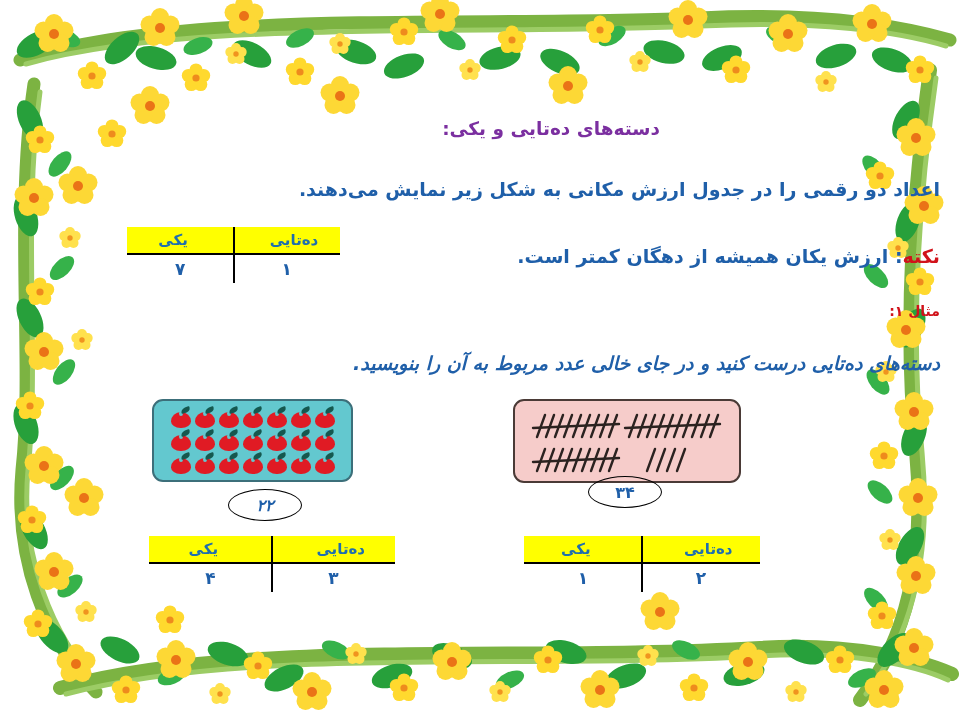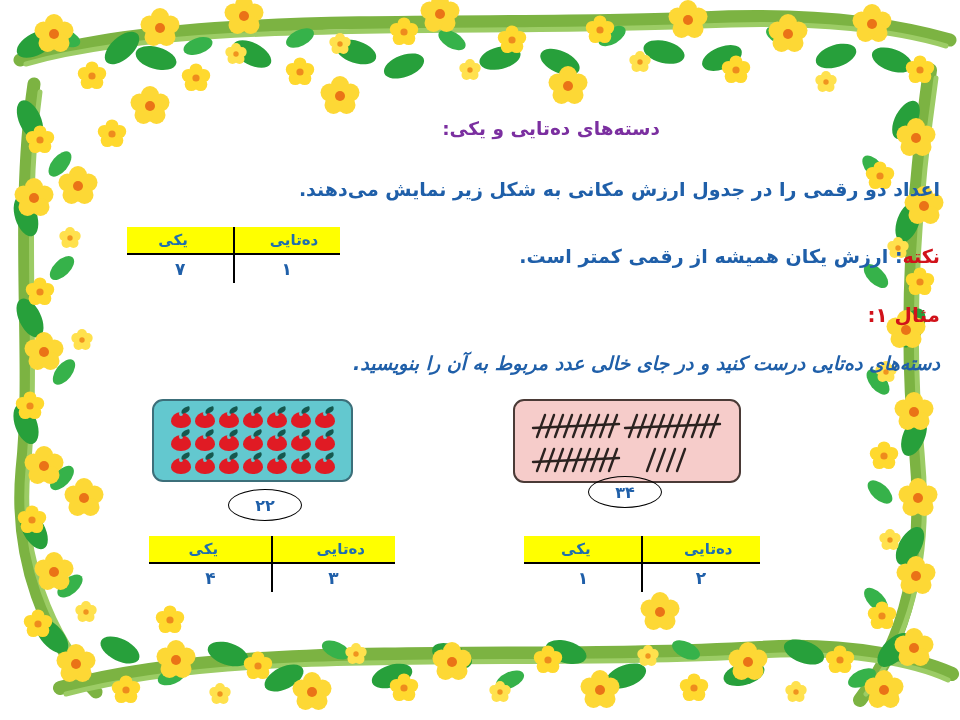--- a/index.html
+++ b/index.html
@@ -18,21 +18,21 @@
        font-weight:bold;letter-spacing:0;}
   .t-purple{color:#7b2fa0;}
   .t-blue{color:#1f5fa9;}
   .t-red{color:#d1121a;}
 
   .line1{right:300px;top:118px;font-size:18.5px;}
   .line2{right:20px;top:178px;font-size:19px;}
   .note{right:20px;top:245px;font-size:19px;}
   .note .k{color:#d1121a;}
   .note .b{color:#1f5fa9;}
-  .ex1{right:20px;top:303px;font-size:20px;}
+  .ex1{right:20px;top:303px;font-size:14px;}
   .line4{right:20px;top:352px;font-size:19px;font-style:italic;}
 
   
   .pv{position:absolute;}
   .pv .head{display:flex;background:#ffff00;height:26px;gap:29px;}
   .pv .head .cell{flex:1;display:flex;align-items:center;justify-content:center;
       color:#1f6fae;font-size:15px;font-weight:bold;direction:rtl;}
   .pv .body{display:flex;height:28px;}
   .pv .body .cell{flex:1;display:flex;align-items:center;justify-content:center;
       color:#1f5fa9;font-size:17px;font-weight:bold;direction:rtl;}
@@ -59,21 +59,21 @@
 
   
   .tallybox{position:absolute;left:513px;top:399px;width:224px;height:80px;
     background:#f6ccca;border:2px solid #4a3a36;border-radius:11px;}
   .tallybox svg{position:absolute;left:0;top:0;}
 
   
   .ell{position:absolute;border:1.6px solid #000;border-radius:50%;
        display:flex;align-items:center;justify-content:center;
        color:#1f5fa9;font-size:16px;font-weight:bold;direction:rtl;background:transparent;}
-  .ell1{left:228px;top:489px;width:72px;height:30px;}
+  .ell1{left:228px;top:489px;width:72px;height:30px;font-style:italic;}
   .ell2{left:588px;top:476px;width:72px;height:30px;}
 </style>
 </head>
 <body>
 
 <div id="page">
 
   <div id="frame">
     <svg width="960" height="720" viewBox="0 0 960 720" aria-hidden="true">
       <defs>
@@ -263,21 +263,21 @@
       <use href="#fl-md" x="170" y="620"></use>
       <use href="#fl-lg" x="660" y="612"></use>
     </svg>
   </div>
 
   <div class="txt t-blue line2">اعداد دو رقمی را در جدول ارزش مکانی به شکل زیر نمایش می‌دهند.</div>
 
   <div class="txt t-purple line1">دسته‌های ده‌تایی و یکی:</div>
 
   <div class="txt note">
-    <span class="k">نکته</span><span class="b">: ارزش یکان همیشه از رقمی کمتر است.</span>
+    <span class="k">نکته</span><span class="b">: ارزش یکان همیشه از دهگان کمتر است.</span>
   </div>
 
   <div class="txt t-red ex1">مثال ۱:</div>
 
   <div class="txt t-blue line4">دسته‌های ده‌تایی درست کنید و در جای خالی عدد مربوط به آن را بنویسید.</div>
 
   <div class="pv pv1">
     <div class="head">
       <div class="cell">یکی</div>
       <div class="cell">ده‌تایی</div>

